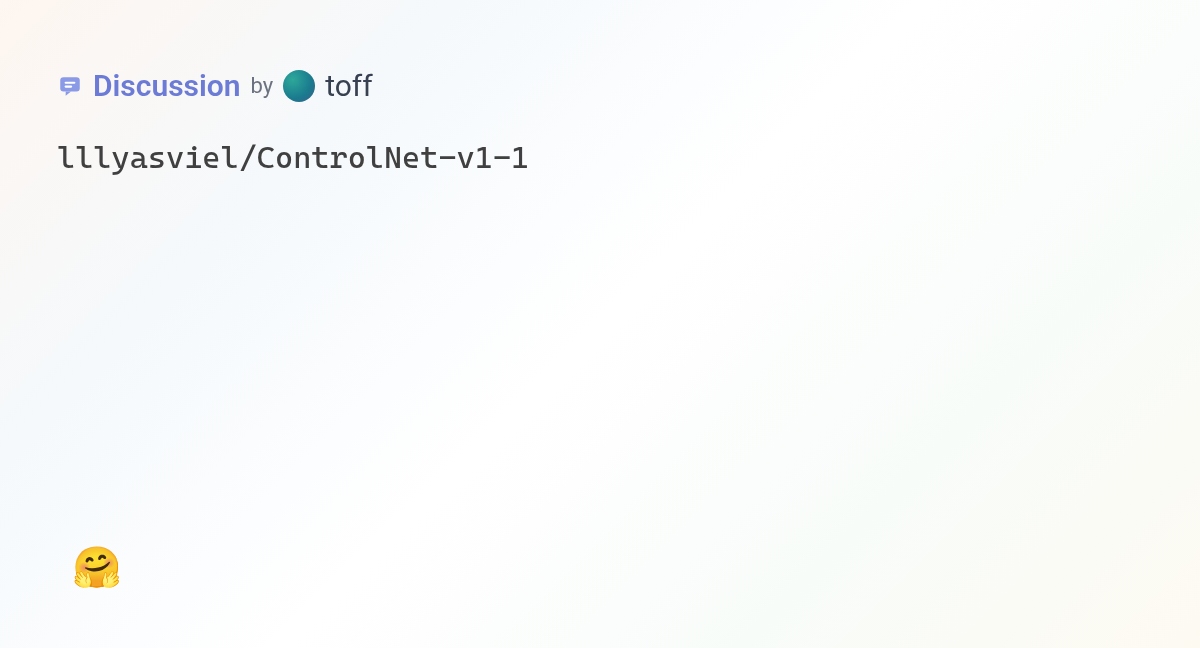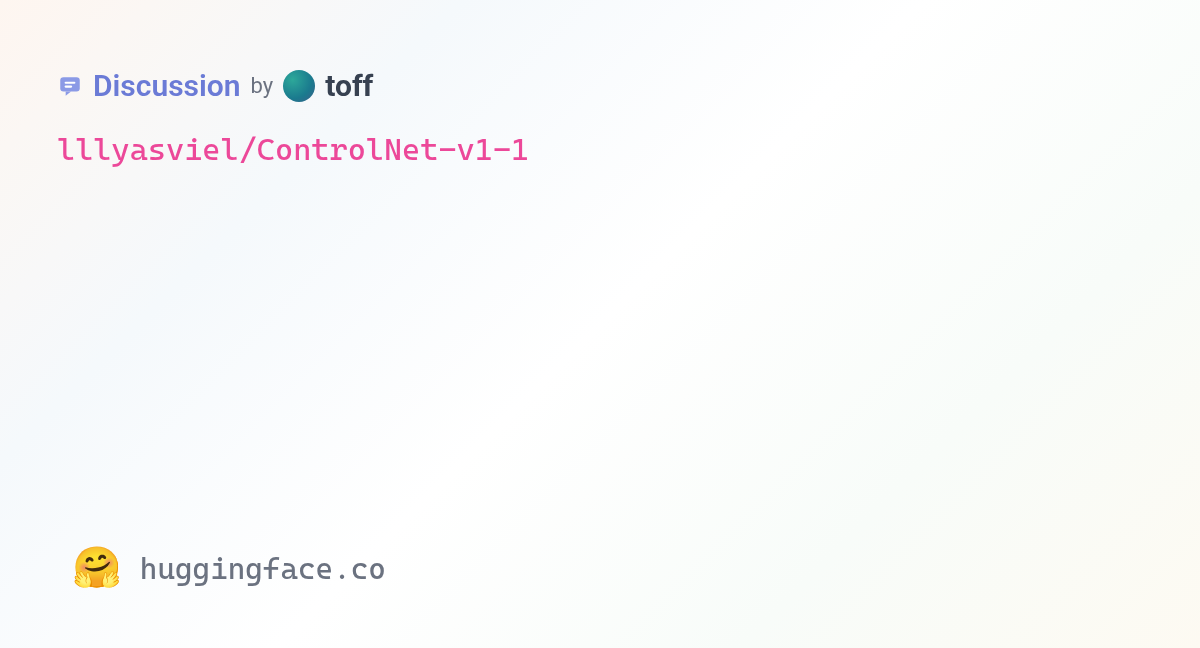--- a/index.html
+++ b/index.html
@@ -47,35 +47,36 @@
     .avatar {
       width: 32px;
       height: 32px;
       border-radius: 50%;
       background: radial-gradient(circle at 30% 30%, #2da89a, #1a7a8e 60%, #3d5e8a);
       display: inline-block;
     }
     .username {
       color: #374151;
       font-size: 30px;
-      font-weight: 700;
+      font-weight: 400;
     }
     .title {
       color: #111827;
       font-size: 60px;
       font-weight: 700;
       line-height: 1.15;
       margin-bottom: 30px;
       letter-spacing: -0.5px;
     }
     .repo-path {
       font-family: ui-monospace, "SF Mono", Monaco, "Cascadia Code", "Roboto Mono", Consolas, monospace;
-      color: #ec4899;
+      color: #404040;
       font-size: 31px;
       font-weight: 400;
+      margin-top: 8px;
     }
     .footer {
       position: absolute;
       bottom: 60px;
       left: 72px;
       display: flex;
       align-items: center;
       gap: 18px;
     }
     .hf-emoji {
@@ -105,15 +106,14 @@
     <span class="by-text">by</span>
     <span class="avatar"></span>
     <span class="username">toff</span>
   </div>
 
 
   <div class="repo-path">lllyasviel/ControlNet-v1-1</div>
 
   <div class="footer">
     <span class="hf-emoji">🤗</span>
-    <span class="footer-text">huggingface.co</span>
   </div>
 </div>
 
 </body></html>

